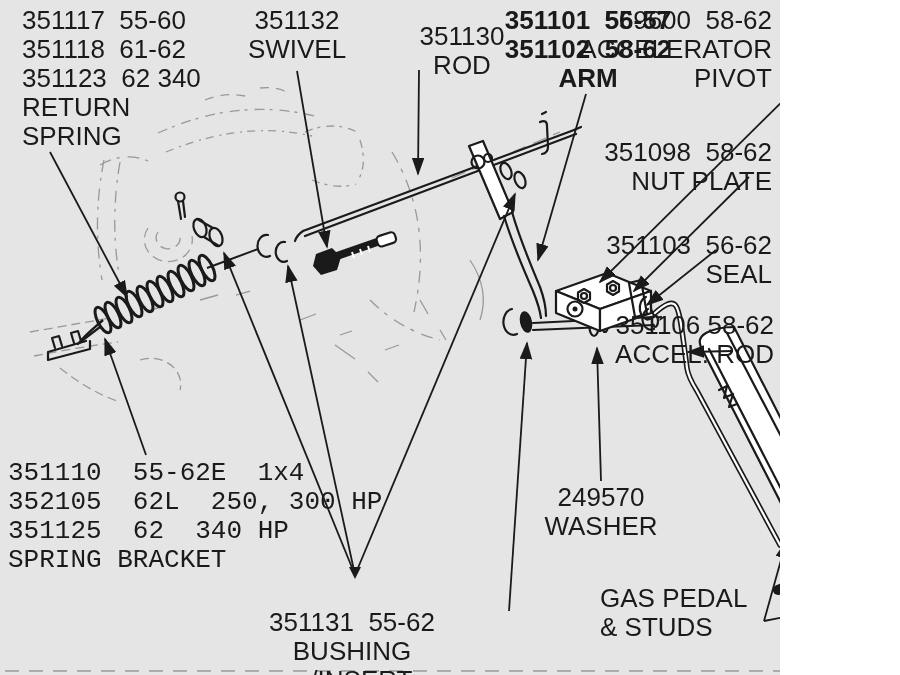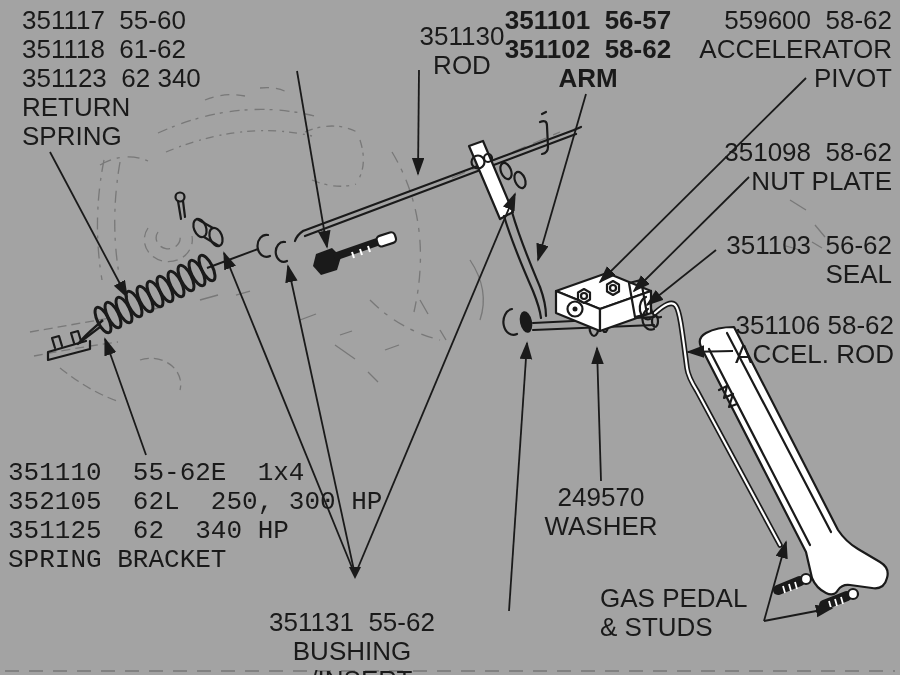--- a/index.html
+++ b/index.html
@@ -1,16 +1,16 @@
 <!DOCTYPE html>
 <html><head>
 <meta charset="utf-8">
 <style>
   html,body{margin:0;padding:0;background:#ffffff;}
-  #stage{position:relative;width:900px;height:675px;background:#a3a3a3;overflow:hidden;
+  #stage{position:relative;width:780px;height:675px;background:#e5e5e5;overflow:hidden;
          font-family:"Liberation Sans",sans-serif;}
   #art{position:absolute;left:0;top:0;}
   .label{position:absolute;color:var(--ink,#1a1a1a);font-size:26px;line-height:29px;
          white-space:pre-wrap;letter-spacing:0px;}
   .label.center{transform:translateX(-50%);text-align:center;}
   .label.right{text-align:right;}
   svg .part{stroke:var(--ink,#1a1a1a);fill:none;stroke-width:2.2;stroke-linecap:round;stroke-linejoin:round;}
   svg .partfill{stroke:var(--ink,#1a1a1a);fill:#ffffff;stroke-width:2.2;stroke-linejoin:round;}
   svg .ink{fill:var(--ink,#1a1a1a);stroke:none;}
   svg .leader{stroke:var(--ink,#1a1a1a);fill:none;stroke-width:1.8;}
@@ -181,20 +181,22 @@
     <polygon class="ink" points="349,567 361,567 355,579"></polygon>
     <line class="leader" x1="764" y1="621" x2="786" y2="542" marker-end="url(#ah)"></line>
     <line class="leader" x1="764" y1="621" x2="832" y2="608" marker-end="url(#ah)"></line>
   </g>
 </svg>
 <div class="label left" style="top: 6px; left: 22px;">351117  55-60
 351118  61-62
 351123  62 340
 RETURN
 SPRING</div>
+    <div class="label center" style="top: 6px; left: 297px;">351132
+SWIVEL</div>
     <div class="label center" style="top: 22px; left: 422px; margin-left: 40px;">351130
 ROD</div>
     <div class="label center" style="top: 6px; left: 588px; font-weight: bold;">351101  56-57
 351102  58-62
 ARM</div>
     <div class="label right" style="top: 6px; right: 8px;">559600  58-62
 ACCELERATOR
 PIVOT</div>
     <div class="label right" style="top: 138px; right: 8px;">351098  58-62
 NUT PLATE</div>

